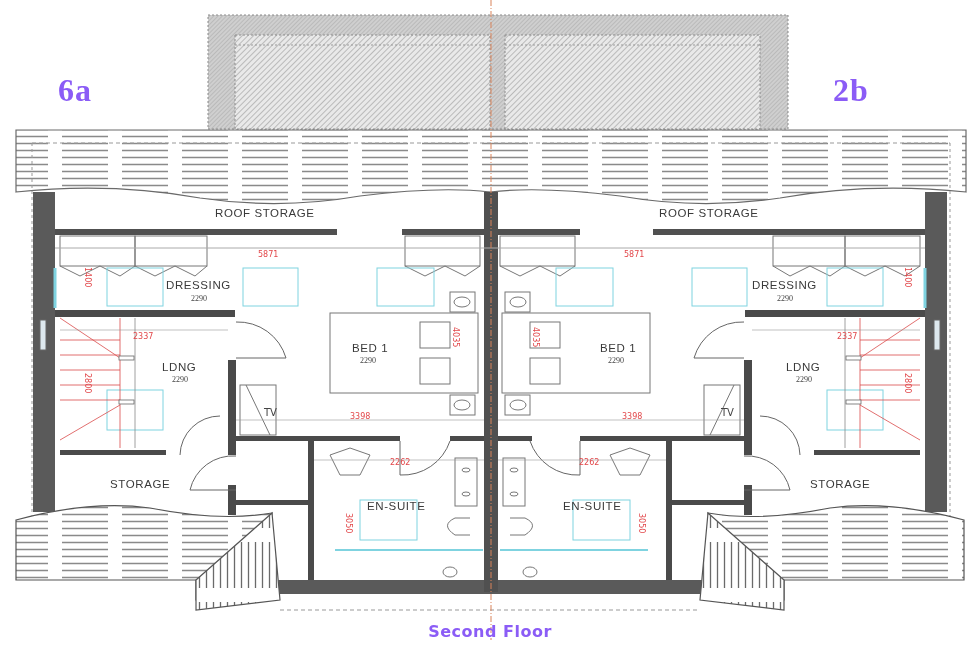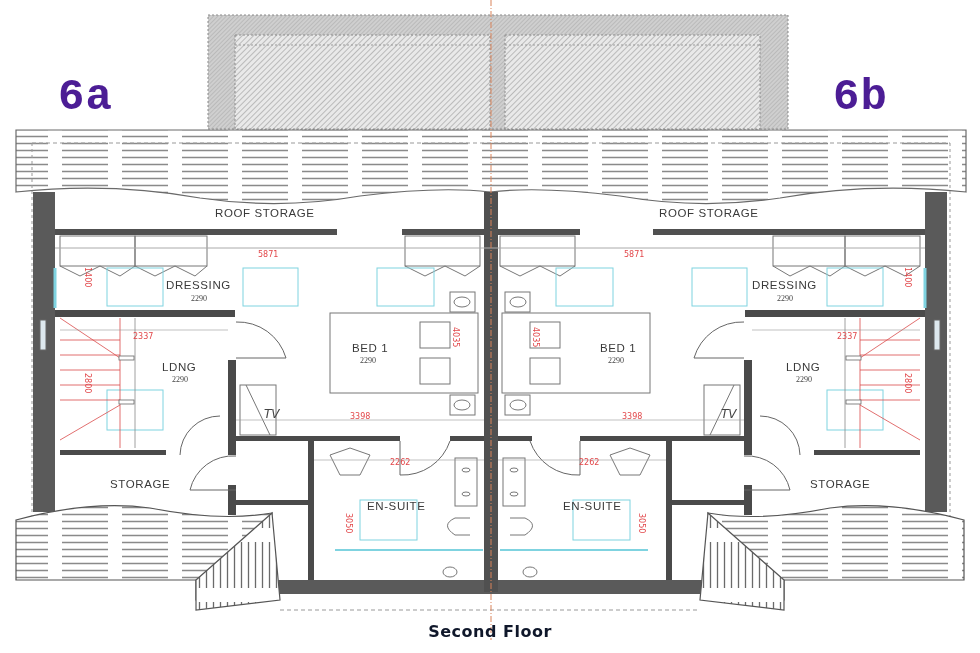--- a/index.html
+++ b/index.html
@@ -1,24 +1,24 @@
 <!DOCTYPE html>
 <html><head>
 <meta charset="utf-8">
 <style>
   html, body { margin: 0; padding: 0; background: #ffffff; }
   body { width: 980px; height: 653px; overflow: hidden; position: relative; font-family: "Liberation Sans", sans-serif; }
   #plan { position: absolute; left: 0; top: 0; width: 980px; height: 653px; }
-  .unit-label { position: absolute; font-family: Liberation Mono, monospace; font-weight: bold; font-size: 44px; color: #4c1d95; letter-spacing: 1px; }
+  .unit-label { position: absolute; font-family: Liberation Serif, serif; font-weight: bold; font-size: 32px; color: #8b5cf6; letter-spacing: 1px; }
   .room-label { position: absolute; font-family: Liberation Sans, sans-serif; font-size: 11.5px; color: #3a3a3a; letter-spacing: 0.6px; white-space: nowrap; }
   .room-sub { position: absolute; font-family: Liberation Serif, serif; font-size: 8px; color: #444; white-space: nowrap; }
   .dim { position: absolute; font-family: "DejaVu Sans", sans-serif; font-size: 8px; color: #e2474a; white-space: nowrap; }
   .dim.v { transform: rotate(90deg); transform-origin: left top; }
-  .small-label { position: absolute; font-family: "DejaVu Sans", sans-serif; font-size: 12px; color: #444; font-style: italic; }
-  .floor-title { position: absolute; left: 0; width: 980px; top: 622px; text-align: center; font-family: "DejaVu Sans", sans-serif; font-weight: bold; font-size: 16px; color: #0f172a; letter-spacing: 0.5px; }
+  .small-label { position: absolute; font-family: "DejaVu Sans", sans-serif; font-size: 10px; color: #444; }
+  .floor-title { position: absolute; left: 0; width: 980px; top: 622px; text-align: center; font-family: "DejaVu Sans", sans-serif; font-weight: bold; font-size: 16px; color: #8b5cf6; letter-spacing: 0.5px; }
 </style>
 </head>
 <body>
 
 <svg id="plan" viewBox="0 0 980 653" xmlns="http://www.w3.org/2000/svg">
   <defs>
     <pattern id="hatch" width="4" height="4" patternUnits="userSpaceOnUse" patternTransform="rotate(45)">
       <rect width="4" height="4" fill="#e9e9e9"></rect>
       <line x1="0" y1="0" x2="0" y2="4" stroke="#9a9a9a" stroke-width="1.2"></line>
     </pattern>
@@ -222,21 +222,21 @@
     <path d="M964 520 Q 890 500 830 508 Q 760 522 708 513 L 715 560 L 730 600 L 784 600 L 784 580 L 964 580 Z" fill="url(#roofLines)" stroke="#555" stroke-width="1.2"></path>
     <path d="M784 580 L 708 513 L 700 600 L 784 610 Z" fill="url(#roofLinesV)" stroke="#555" stroke-width="1.2"></path>
   </g>
 
   <line x1="280" y1="610" x2="700" y2="610" stroke="#999" stroke-dasharray="4,3"></line>
 
   <line x1="491" y1="0" x2="491" y2="640" stroke="#d9835a" stroke-width="1" stroke-dasharray="6,2,1,2"></line>
 </svg>
 
 <div class="unit-label" style="left:58px; top:72px;">6a</div>
-<div class="unit-label" style="left:833px; top:72px;">6b</div>
+<div class="unit-label" style="left:833px; top:72px;">2b</div>
 
 <div class="room-label" style="left:215px; top:207px;">ROOF STORAGE</div>
 <div class="room-label" style="left:166px; top:279px;">DRESSING</div>
 <div class="room-sub" style="left:191px; top:294px;">2290</div>
 <div class="room-label" style="left:162px; top:361px;">LDNG</div>
 <div class="room-sub" style="left:172px; top:375px;">2290</div>
 <div class="room-label" style="left:352px; top:342px;">BED 1</div>
 <div class="room-sub" style="left:360px; top:356px;">2290</div>
 <div class="room-label" style="left:110px; top:478px;">STORAGE</div>
 <div class="room-label" style="left:367px; top:500px;">EN-SUITE</div>

